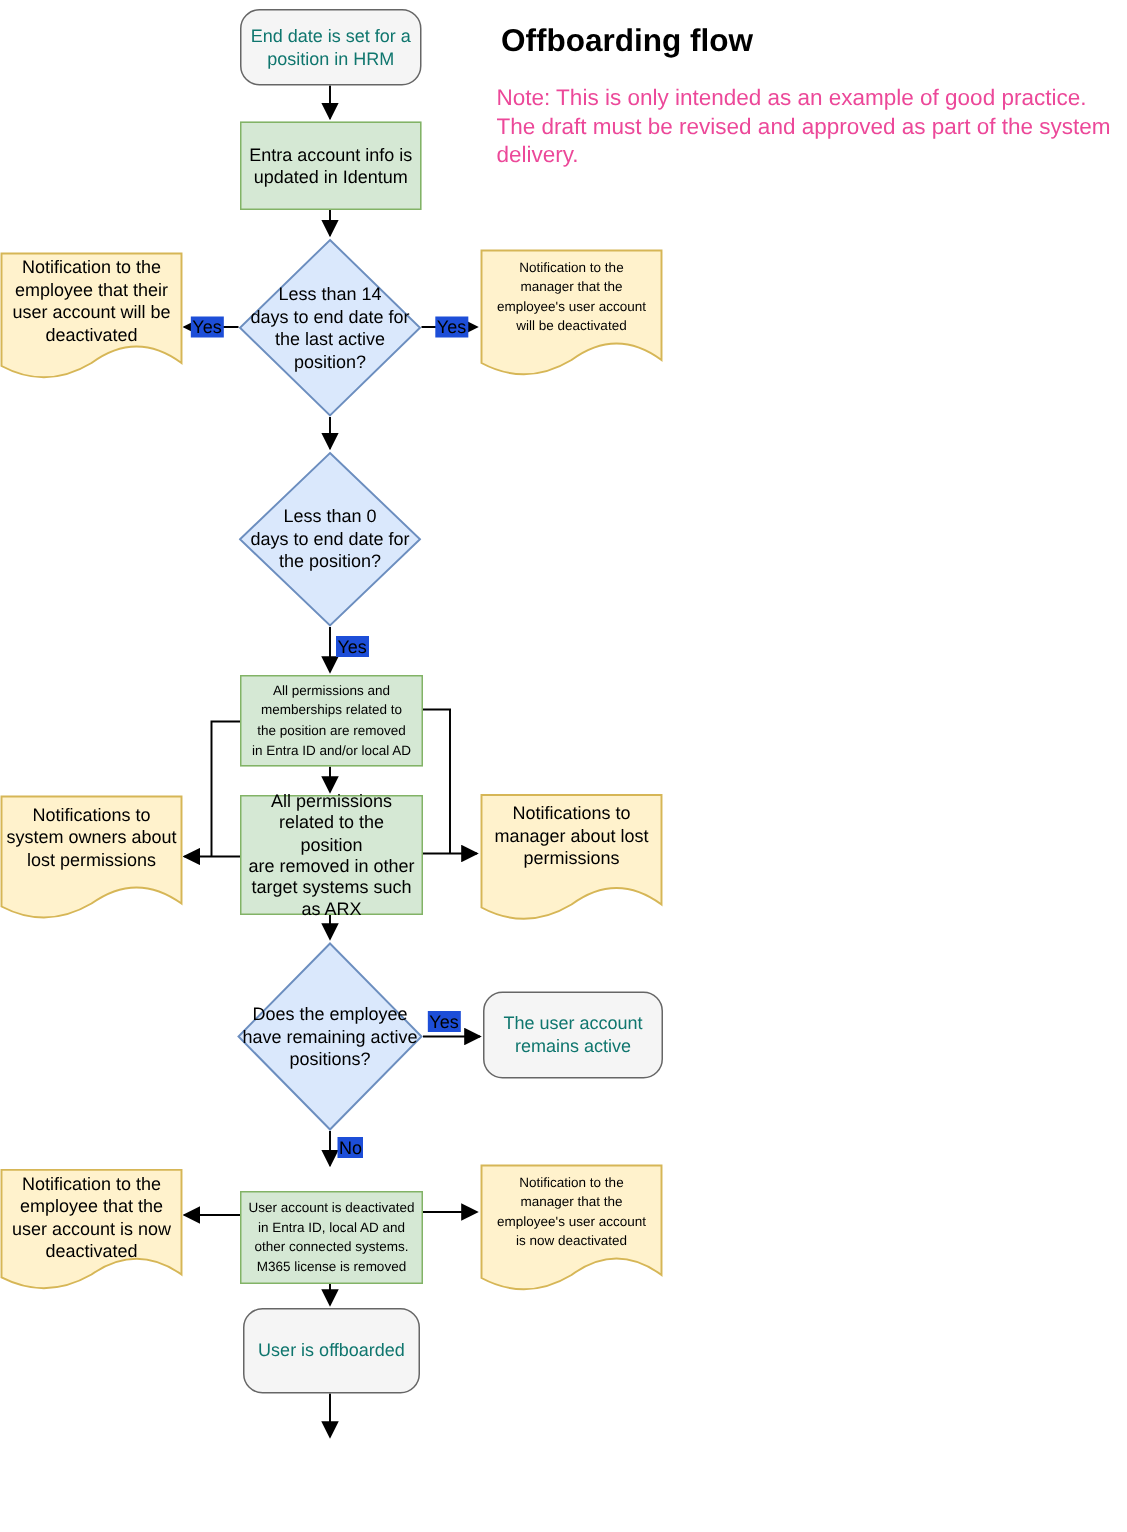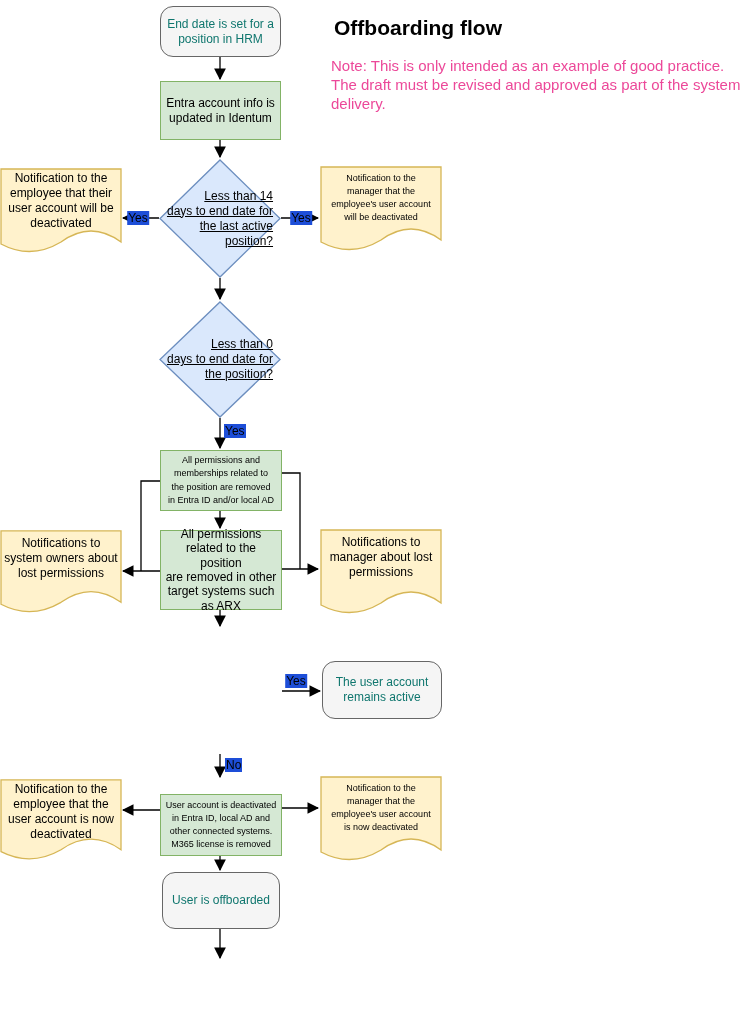--- a/index.html
+++ b/index.html
@@ -7,21 +7,21 @@
           font-family:"Liberation Sans",sans-serif;color:#000;}
   .connectors{position:absolute;left:0;top:0;z-index:1;}
   .node{position:absolute;z-index:2;box-sizing:border-box;display:flex;align-items:center;
         justify-content:center;text-align:center;font-size:12px;line-height:1.25;}
   .lbl{white-space:pre-line;}
   .process{background:#d5e8d4;border:1.3px solid #82b366;padding:2px 3px;}
   .terminal{background:#f5f5f5;border:1.3px solid #666666;border-radius:13px;padding:2px 5px;color:#0f766e;}
   .shapebox{position:absolute;z-index:2;}
   .shapebox svg{position:absolute;left:0;top:0;width:100%;height:100%;display:block;}
   .dlabel{position:absolute;inset:0;display:flex;align-items:center;justify-content:center;
-          text-align:right;font-size:12px;line-height:1.25;text-decoration:underline;}
+          text-align:center;font-size:12px;line-height:1.25;}
   .nlabel{position:absolute;left:0;right:0;top:0;display:flex;justify-content:center;
           text-align:center;font-size:12px;line-height:1.25;padding-top:6px;}
   .small{font-size:9px;line-height:1.45;}
   .edge-label{position:absolute;z-index:3;background:#1d4ed8;font-size:12px;padding:0 1px;
               transform:translate(-50%,-50%);}
   .edge-label.side{transform:translate(0,-50%);}
   #title{position:absolute;left:334px;top:16px;font-size:21px;font-weight:bold;z-index:2;}
   #note-text{position:absolute;left:331px;top:56px;width:410px;font-size:15px;line-height:1.28;
              color:#ec4899;z-index:2;}
 </style>
@@ -136,20 +136,28 @@
 
   <div class="shapebox" style="left:320px;top:529px;width:122px;height:90px">
     <svg viewBox="0 0 122 90" preserveAspectRatio="none">
       <path d="M1,1 L121,1 L121,74 Q91,52 61,74 Q31,92 1,76 Z" fill="#fff2cc" stroke="#d6b656" stroke-width="1.3"></path>
     </svg>
     <div class="nlabel lbl">Notifications to
 manager about lost
 permissions</div>
   </div>
 
+  <div class="shapebox" style="left:158px;top:628px;width:124px;height:126px">
+    <svg viewBox="0 0 124 126" preserveAspectRatio="none">
+      <polygon points="62,1 123,63 62,125 1,63" fill="#dae8fc" stroke="#6c8ebf" stroke-width="1.3"></polygon>
+    </svg>
+    <div class="dlabel lbl">Does the employee
+have remaining active
+positions?</div>
+  </div>
 
   <div class="node terminal" style="left:322px;top:661px;width:120px;height:58px">
     <div class="lbl">The user account
 remains active</div>
   </div>
 
   <div class="node process small" style="left:160px;top:794px;width:122px;height:62px">
     <div class="lbl">User account is deactivated
 in Entra ID, local AD and
 other connected systems.

